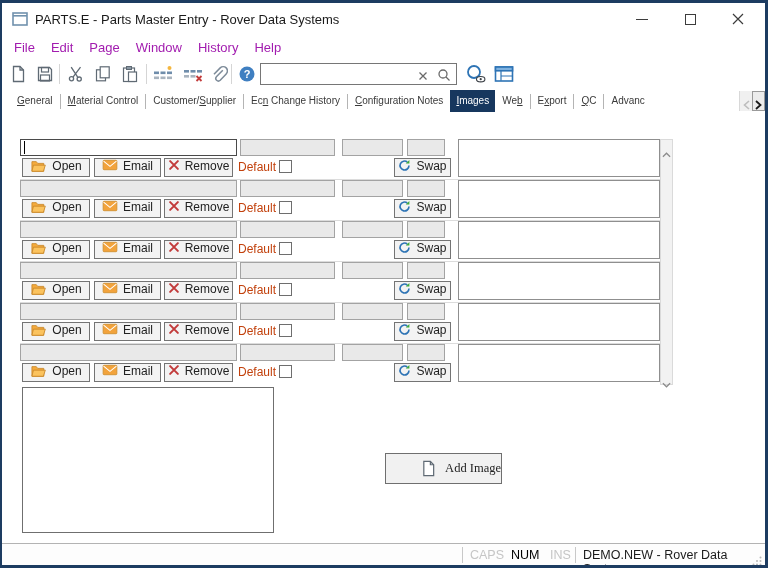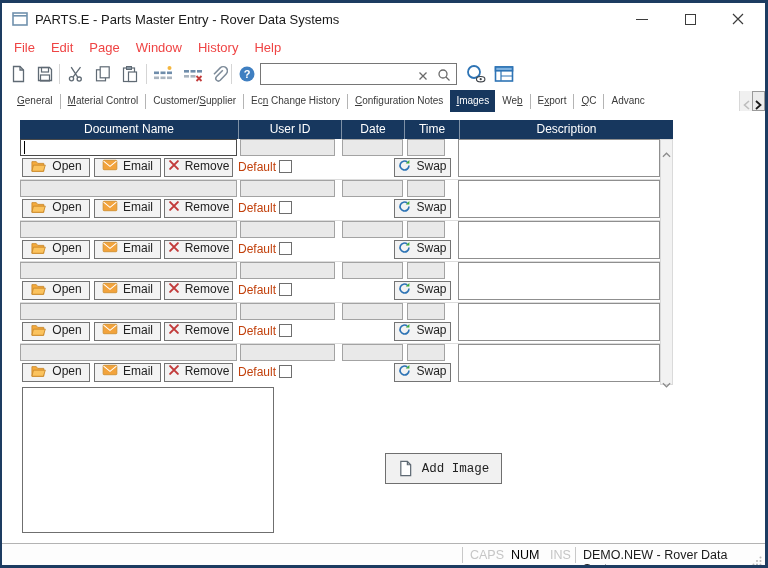--- a/index.html
+++ b/index.html
@@ -11,21 +11,21 @@
   .titlebar { position:absolute; left:0; top:0; width:763px; height:32px; background:#fff; }
   .app-icon { position:absolute; left:10px; top:9px; width:16px; height:14px; }
   .win-title { position:absolute; left:33px; top:9px; font-size:13px; color:#1a1a1a; white-space:nowrap; }
   .winbtn { position:absolute; top:5px; width:24px; height:22px; display:flex; align-items:center; justify-content:center; cursor:default; }
   .winbtn.min { left:628px; } .winbtn.max { left:676px; } .winbtn.close { left:724px; }
   .min-glyph { width:12px; height:0; border-top:1.5px solid #3c3c3c; display:block; }
   .max-glyph { width:11px; height:11px; border:1.2px solid #3c3c3c; display:block; }
 
   
   .menubar { position:absolute; left:0; top:32px; width:763px; height:24px; display:flex; align-items:center; gap:16px; padding-left:12px; }
-  .menu-item { font-size:13px; color:#ef4444; }
+  .menu-item { font-size:13px; color:#a21caf; }
 
   
   .toolbar { position:absolute; left:0; top:56px; width:763px; height:30px; }
   .tbtn { position:absolute; top:4px; width:22px; height:22px; display:flex; align-items:center; justify-content:center; }
   .tbtn svg { width:18px; height:18px; }
   .tbtn.wide svg { width:20px; height:18px; }
   .tsep { position:absolute; top:5px; width:1px; height:20px; background:#d5d5d5; }
   .searchbox { position:absolute; left:258px; top:4px; width:197px; height:22px; background:#fff; border:1px solid #767676; }
   .searchbox input { position:absolute; left:4px; top:1px; width:160px; height:18px; border:none; outline:none; font-size:12px; font-family:"Liberation Sans",sans-serif; }
   .sb-ico { position:absolute; top:4px; width:14px; height:14px; }
@@ -73,22 +73,22 @@
   .row-sep { position:absolute; left:18px; width:641px; height:1px; background:#dcdcdc; }
 
   
   .vscroll { position:absolute; left:658px; top:136px; width:13px; height:246px; background:#f2f2f2; border:1px solid #dadada; }
   .vs-arrow { position:absolute; left:1px; width:9px; height:6px; }
   .vs-arrow.up { top:4px; } .vs-arrow.down { bottom:4px; }
 
   
   .preview { position:absolute; left:20px; top:384px; width:252px; height:146px; background:#fff; border:1px solid #6f6f6f; }
   .add-image { position:absolute; left:383px; top:450px; width:117px; height:31px; background:#f1f1f1; border:1px solid #6f6f6f;
-               display:flex; align-items:center; justify-content:center; gap:9px;
-               font-family:Liberation Mono, monospace; font-size:12.5px; color:#222; cursor:default; }
+               display:flex; align-items:center; justify-content:flex-end; gap:9px;
+               font-family:Liberation Serif, serif; font-size:12.5px; color:#222; cursor:default; }
 
   
   .statusbar { position:absolute; left:0; top:540px; width:763px; height:22px; background:#fdfdfd; border-top:1px solid #b3b3b3; }
   .st-sep { position:absolute; top:3px; width:1px; height:16px; background:#c8c8c8; }
   .st-item { position:absolute; top:4px; font-size:12.5px; }
   .dim { color:#c6c6c6; } .on { color:#000; }
   .st-msg { color:#1a1a1a; }
   .grip { position:absolute; right:3px; bottom:3px; width:10px; height:10px; }
 </style>
 </head>
@@ -251,27 +251,20 @@
       <span style="width:7px;height:10px;display:block"><svg viewBox="0 0 7 10" width="7" height="10">
           <path d="M6 1L1.5 5 6 9" fill="none" stroke="#bdbdbd" stroke-width="1.6"></path>
         </svg></span>
     </span>
   <span class="tab-scroll right">
       <span style="width:7px;height:10px;display:block"><svg viewBox="0 0 7 10" width="7" height="10">
           <path d="M1 1l4.5 4L1 9" fill="none" stroke="#1a1a1a" stroke-width="1.8"></path>
         </svg></span>
     </span>
 
-  <div class="tablehead">
-    <span class="th c0">Document Name</span>
-    <span class="th c1">User ID</span>
-    <span class="th c2">Date</span>
-    <span class="th c3">Time</span>
-    <span class="th c4">Description</span>
-  </div>
 
   <div id="rows-host">
       <div class="row-group" style="top: 136px;">
         <div class="field doc focused">
           <span class="val"></span>
           <span class="caret"></span>
         </div>
         <div class="field user">
           <span class="val"></span>
         </div>

